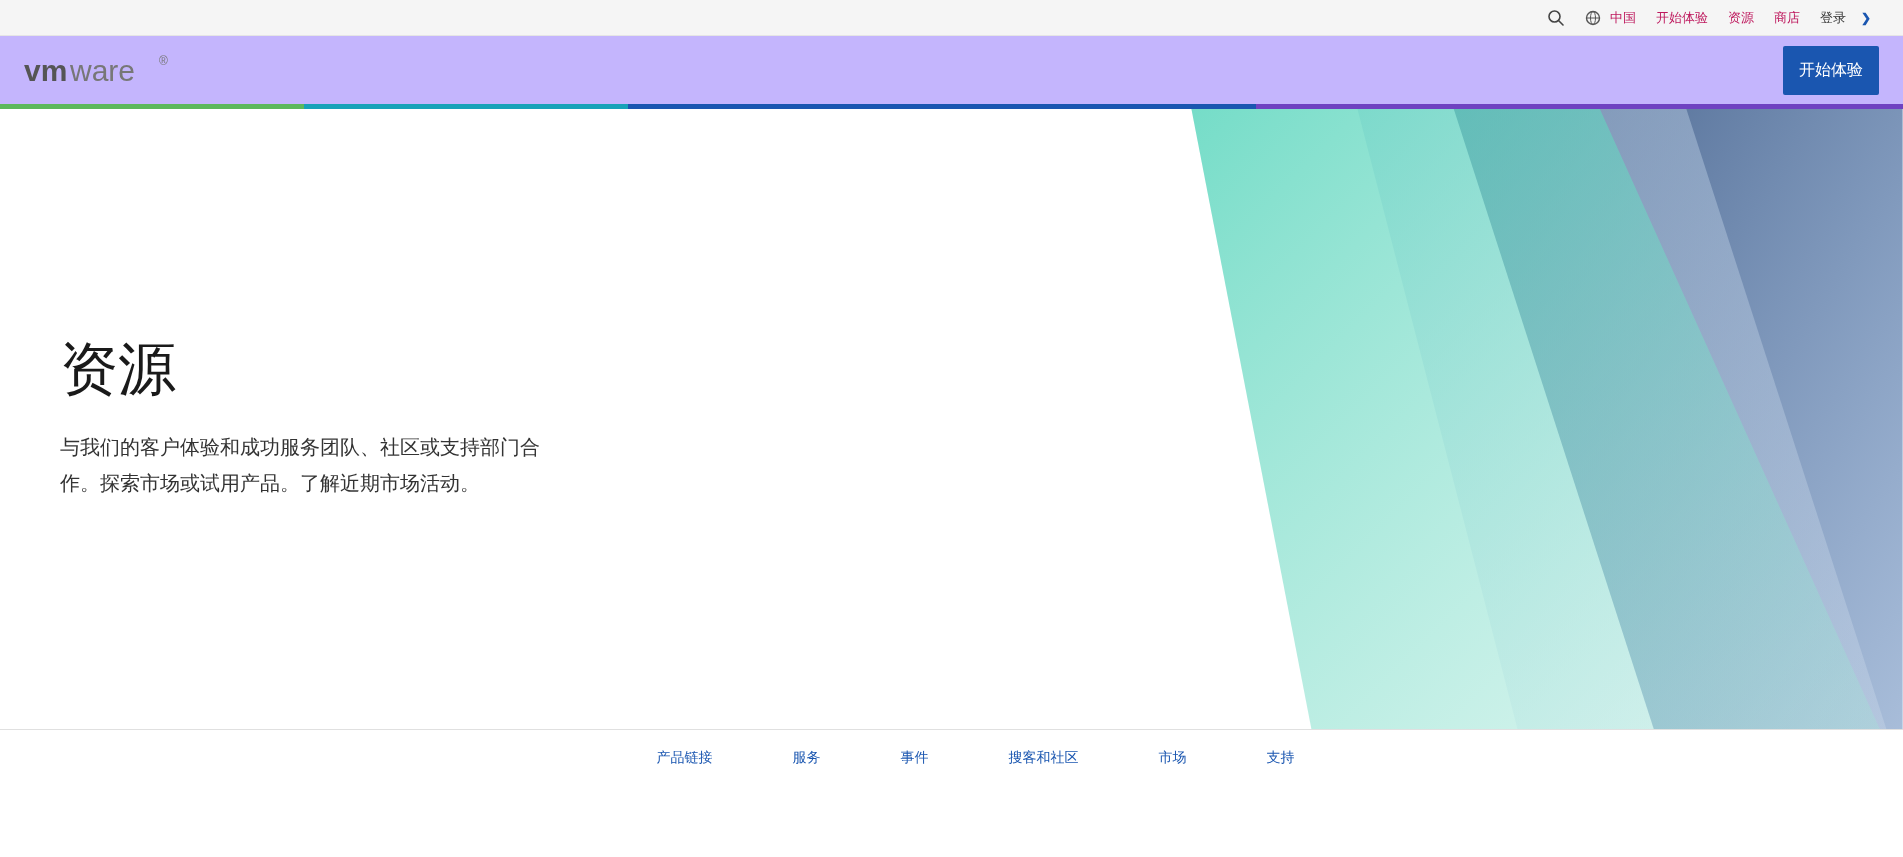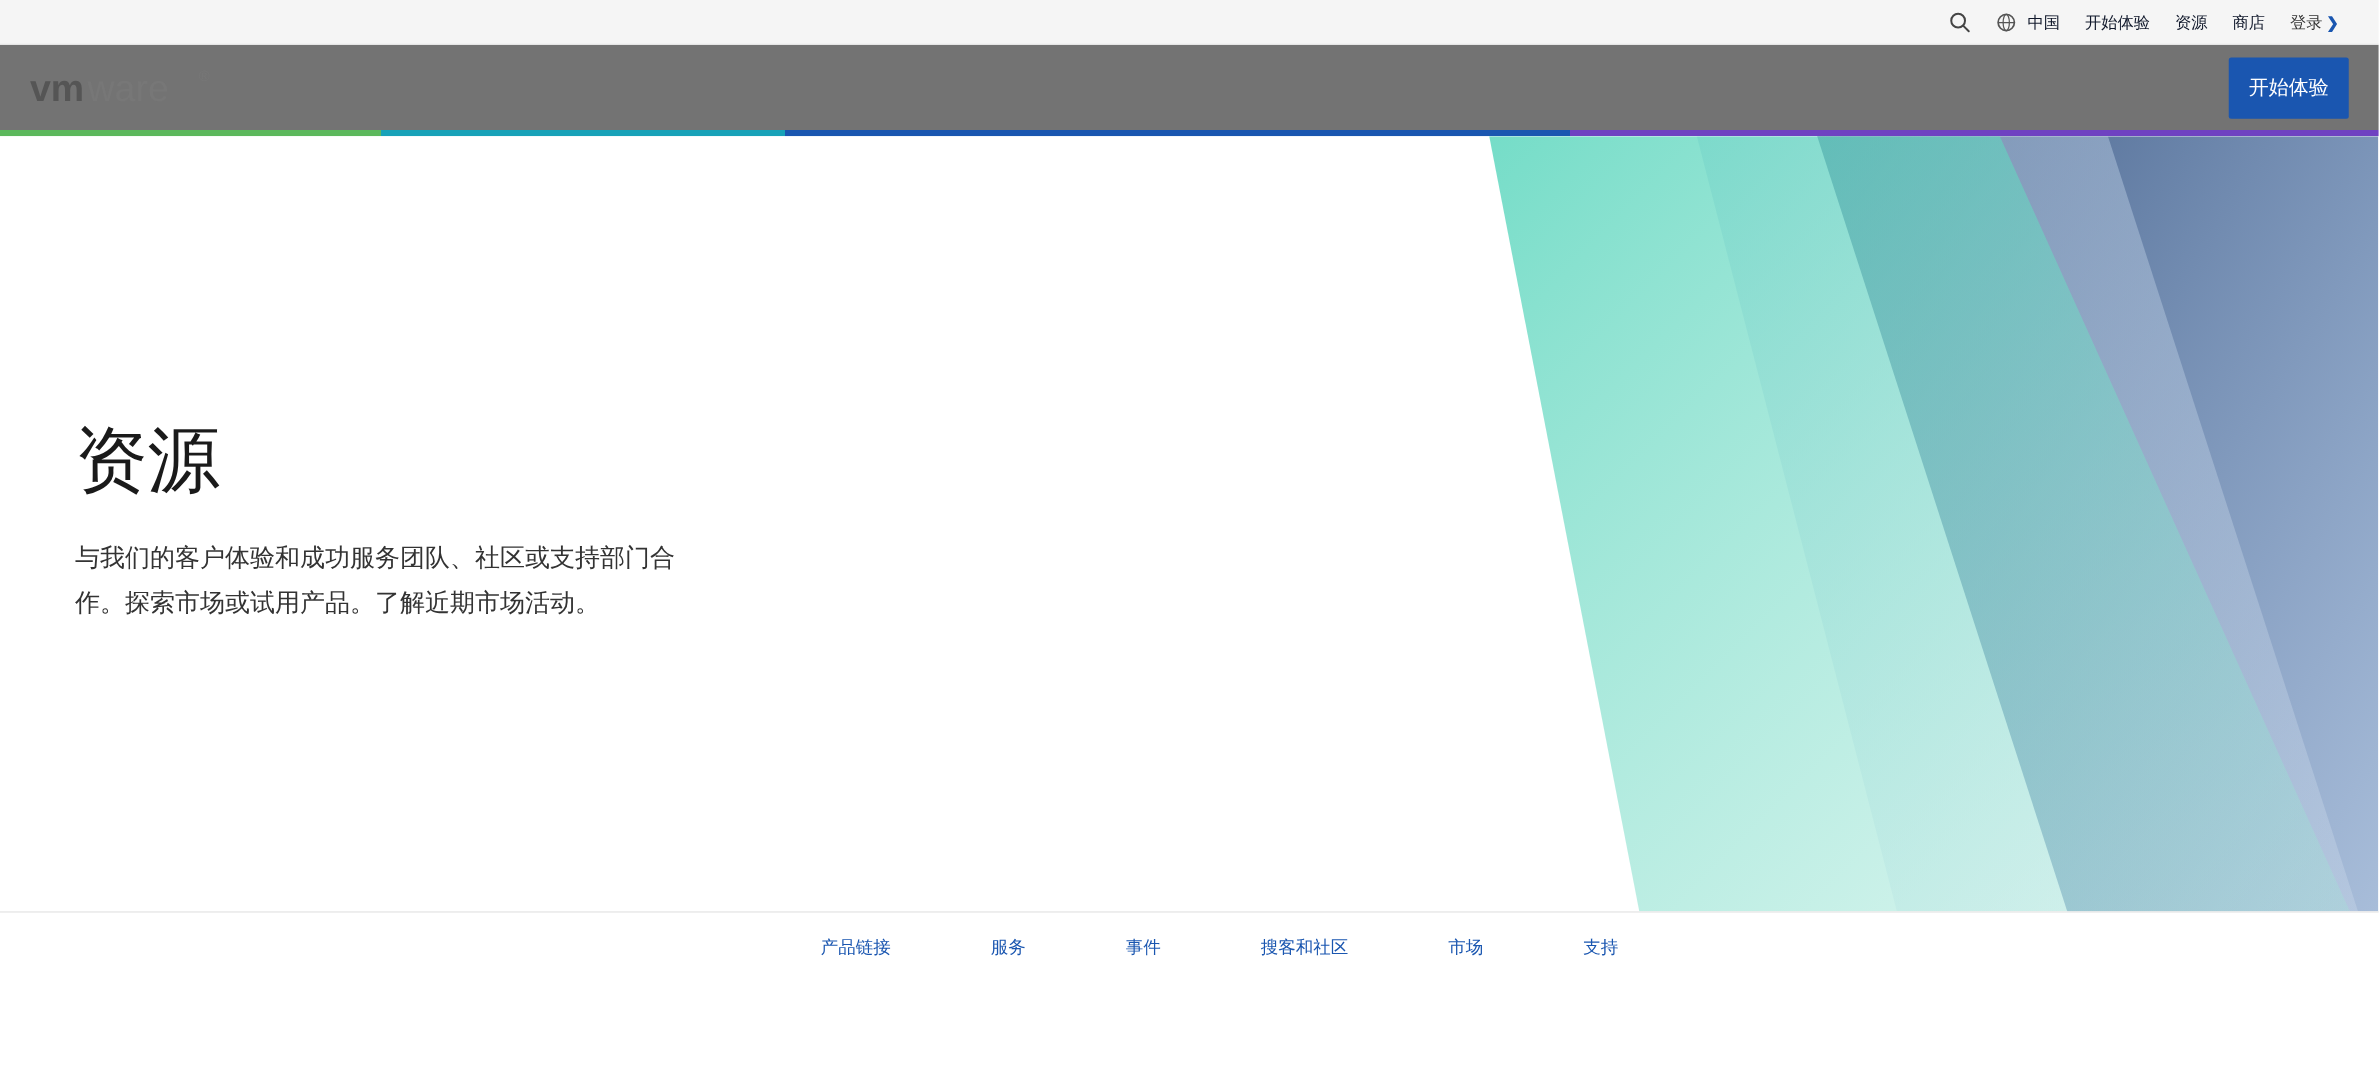--- a/index.html
+++ b/index.html
@@ -17,38 +17,38 @@
       font-size: 13px;
       color: #333;
       border-bottom: 1px solid #e5e5e5;
     }
     .top-bar-item {
       display: flex;
       align-items: center;
       gap: 9px;
       cursor: pointer;
       white-space: nowrap;
-      color: #0f172a;
+      color: #be185d;
     }
     .login-btn {
       display: flex;
       align-items: center;
-      gap: 3px;
+      gap: 15px;
       color: #333;
       font-weight: 500;
     }
     .chevron-right {
       font-size: 12px;
       color: #1a56b0;
       font-weight: bold;
     }
 
     
     .main-nav {
-      background: #737373;
+      background: #c4b5fd;
       height: 68px;
       display: flex;
       align-items: center;
       padding: 0 24px;
       border-bottom: none;
       position: relative;
       justify-content: center;
     }
     .logo-area {
       display: flex;

